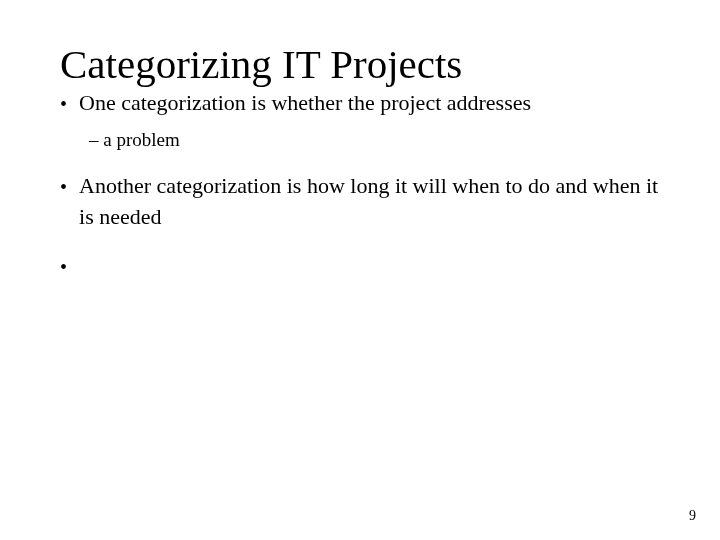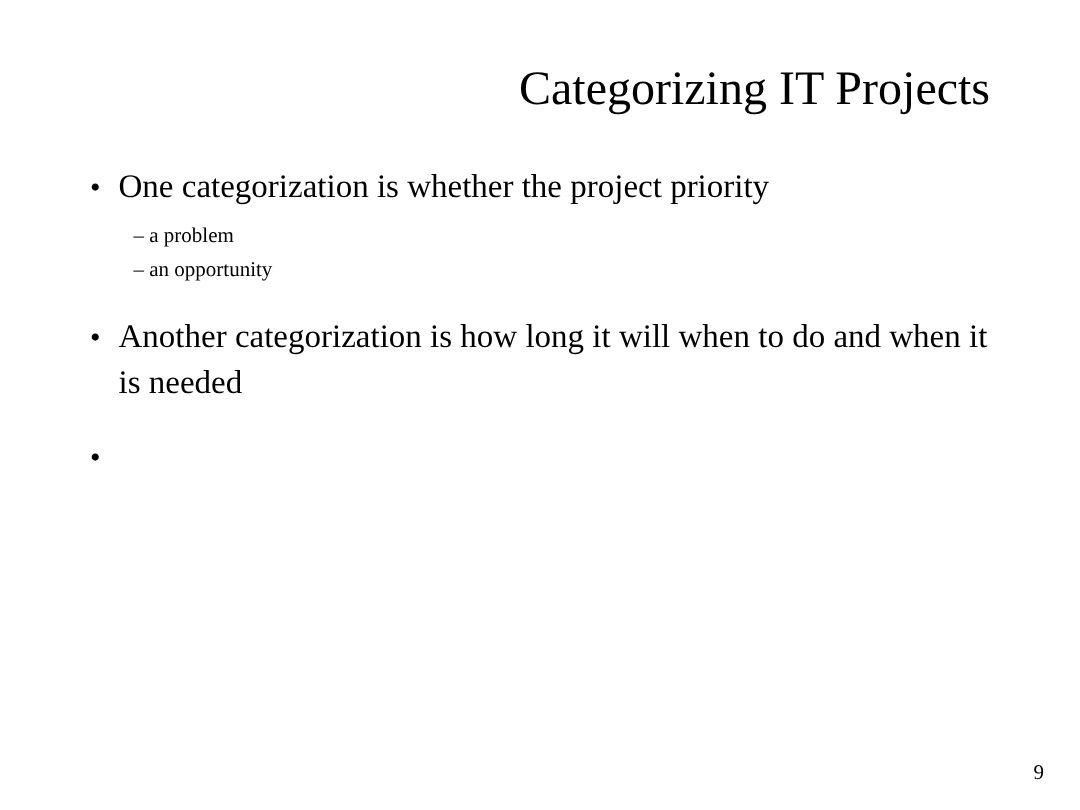--- a/index.html
+++ b/index.html
@@ -20,24 +20,23 @@
     .slide-container {
       width: 720px;
       height: 540px;
       padding: 40px 60px 40px 60px;
       display: flex;
       flex-direction: column;
       justify-content: flex-start;
     }
 
     .slide-title {
-      font-size: 32px;
+      font-size: 41px;
       font-weight: normal;
-      text-align: right;
-      margin-bottom: 32px;
+      text-align: left;
       color: #000000;
       font-family: Georgia, 'Times New Roman', serif;
     }
 
     .slide-content {
       flex: 1;
       display: flex;
       flex-direction: column;
       gap: 18px;
     }
@@ -63,21 +62,21 @@
 
     .sub-bullets {
       margin-top: 8px;
       margin-left: 0px;
       display: flex;
       flex-direction: column;
       gap: 4px;
     }
 
     .sub-bullet-item {
-      font-size: 14px;
+      font-size: 19px;
       line-height: 1.4;
       color: #000000;
       padding-left: 10px;
     }
 
     .page-number {
       position: absolute;
       bottom: 16px;
       right: 24px;
       font-size: 14px;
@@ -89,24 +88,23 @@
 <body>
 
 <div class="slide-container">
   <h1 class="slide-title">Categorizing IT Projects</h1>
 
   <div class="slide-content">
 
     <div class="bullet-item">
       <span class="bullet-dot">•</span>
       <div>
-        <span class="bullet-text">One categorization is whether the project priority</span>
+        <span class="bullet-text">One categorization is whether the project addresses</span>
         <div class="sub-bullets">
           <span class="sub-bullet-item">– a problem</span>
-          <span class="sub-bullet-item">– an opportunity</span>
         </div>
       </div>
     </div>
 
     <div class="bullet-item">
       <span class="bullet-dot">•</span>
       <span class="bullet-text">Another categorization is how long it will when to do and when it is needed</span>
     </div>
 
     <div class="bullet-item">

